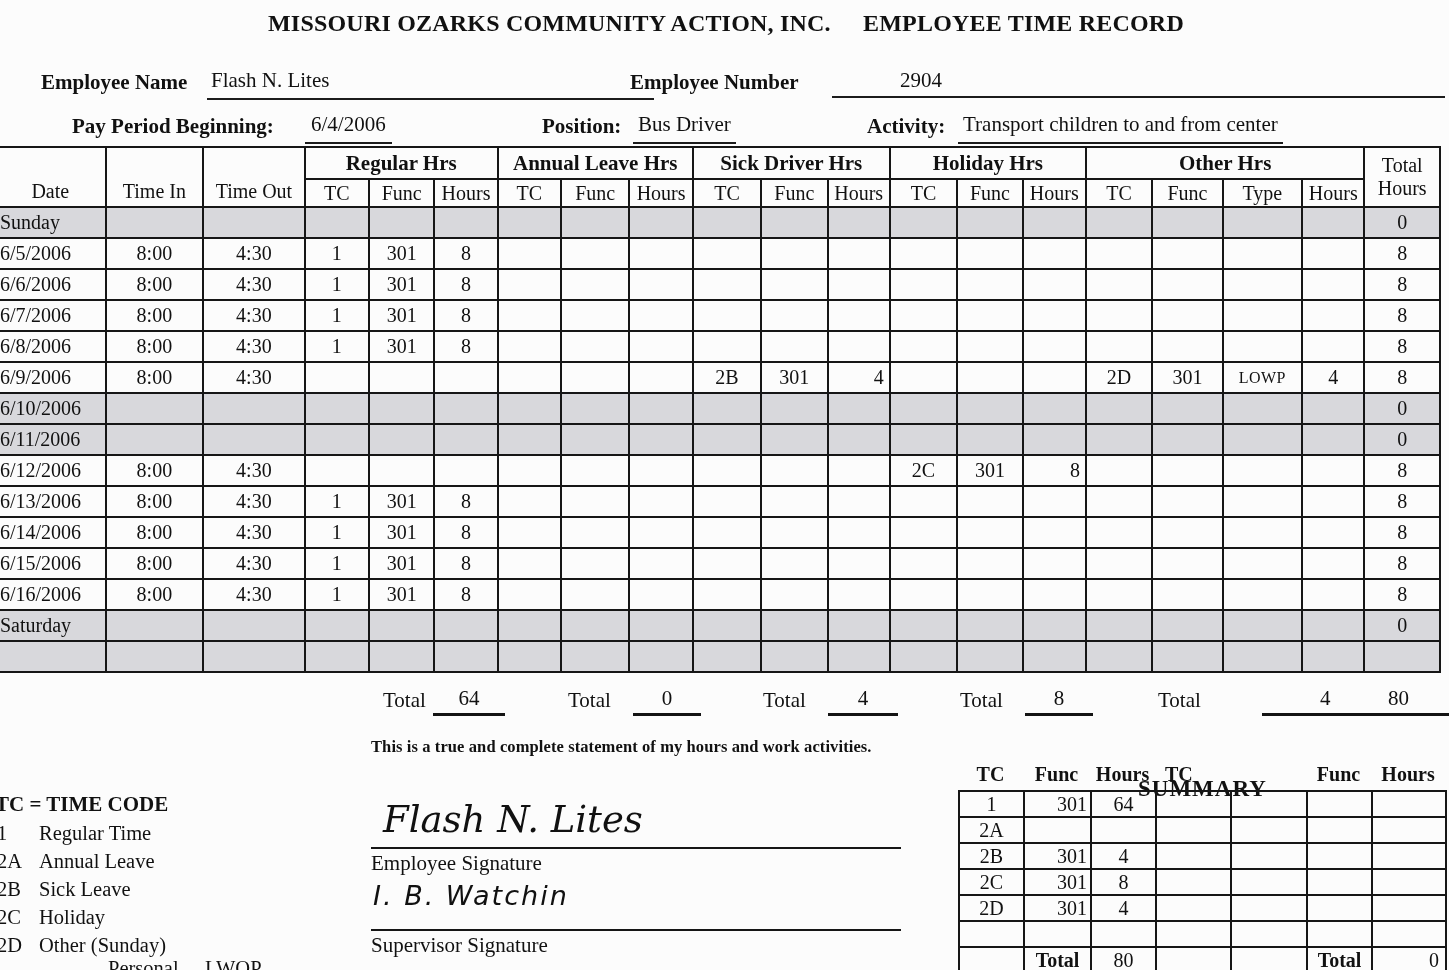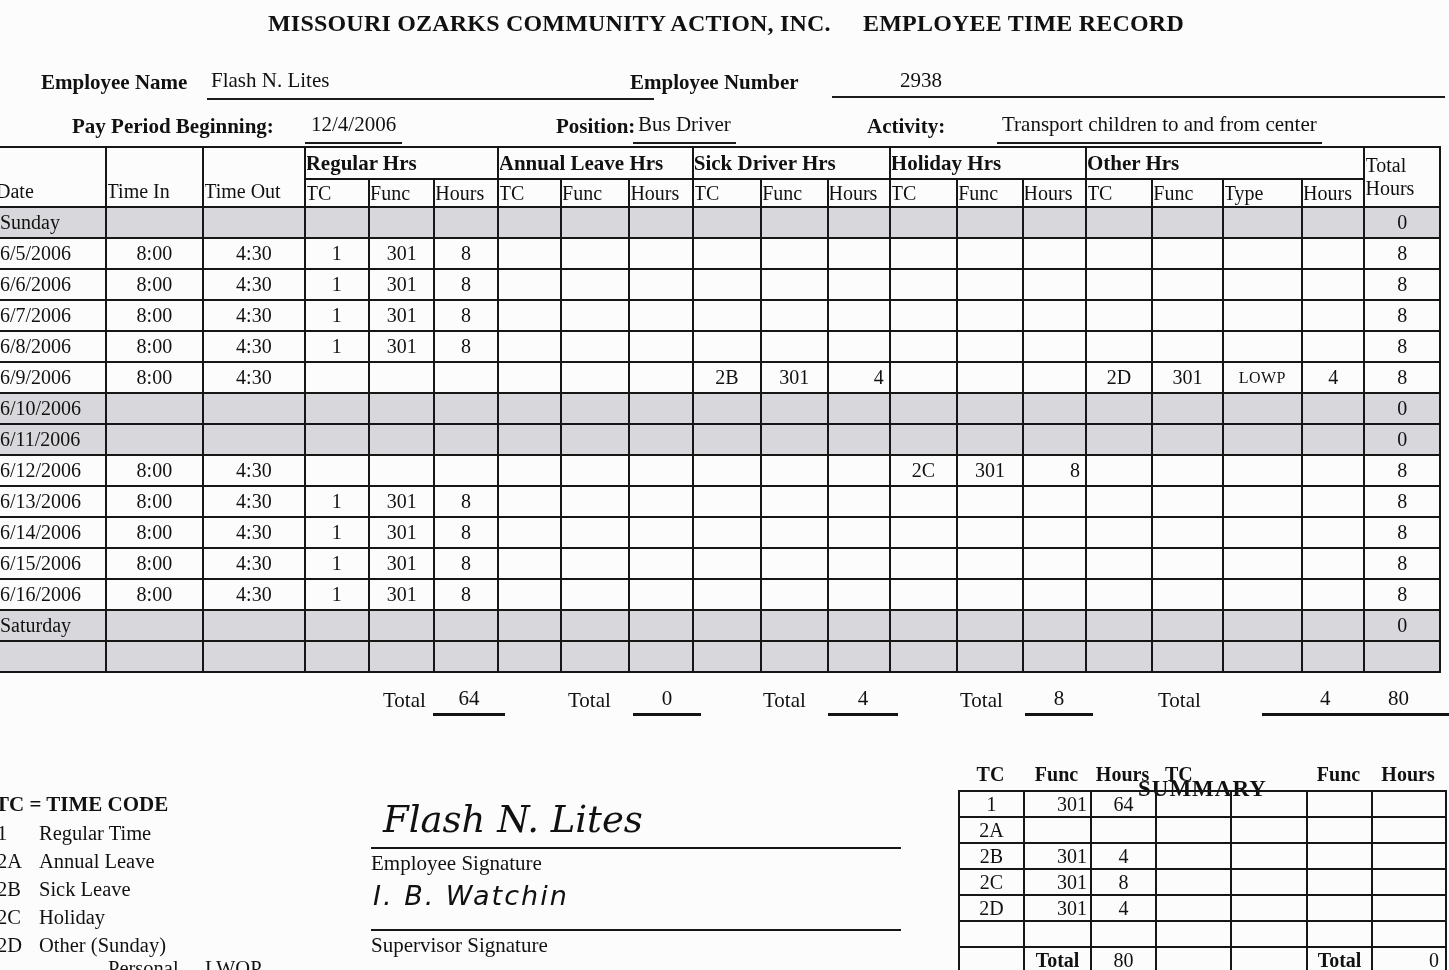--- a/index.html
+++ b/index.html
@@ -14,29 +14,29 @@
   
   .f-lbl{font-size:21px;font-weight:bold;}
   .f-val{font-size:21px;}
   .u{border-bottom:2.5px solid #1c1c1c;}
   .lbl-emp-name{left:41px;top:70px;}
   .val-emp-name{left:207px;top:68px;width:443px;height:30px;padding-left:4px;}
   .lbl-emp-num{left:630px;top:70px;}
   .val-emp-num{left:832px;top:68px;width:613px;height:30px;padding-left:68px;box-sizing:border-box;}
   .lbl-pay{left:72px;top:114px;}
   .val-pay{left:305px;top:112px;height:30px;padding:0 6px;}
-  .lbl-pos{left:556px;top:114px;}
+  .lbl-pos{left:542px;top:114px;}
   .val-pos{left:633px;top:112px;height:30px;padding:0 5px;}
   .lbl-act{left:867px;top:114px;}
-  .val-act{left:958px;top:112px;height:30px;padding:0 5px;margin-left:39px;}
+  .val-act{left:958px;top:112px;height:30px;padding:0 5px;}
 
   
   table.ts{position:absolute;left:-6px;top:146px;width:1447px;border-collapse:collapse;table-layout:fixed;}
   table.ts th,table.ts td{border:2px solid #161616;padding:0;overflow:hidden;}
-  table.ts th{font-weight:normal;font-size:20px;text-align:left;border-radius:8px;}
+  table.ts th{font-weight:normal;font-size:20px;text-align:center;border-radius:8px;}
   table.ts .grp{font-weight:bold;font-size:21px;height:30px;vertical-align:middle;}
   table.ts .corner{vertical-align:bottom;padding-bottom:3px;}
   table.ts .sub th{height:26px;vertical-align:middle;}
   table.ts .tot-head{vertical-align:middle;line-height:1.15;}
   table.ts .tot-head span{display:block;}
   table.ts td{height:29px;font-size:20px;text-align:center;vertical-align:middle;}
   table.ts td.c-date{text-align:left;padding-left:4px;}
   table.ts tr.shaded td{background:#d8d8dc;}
   table.ts td.num-right{text-align:right;padding-right:5px;}
   table.ts td.type-small{font-size:16px;letter-spacing:0.5px;}
@@ -91,24 +91,24 @@
 <body>
 
 <div class="page">
 
   <div class="abs title-right">EMPLOYEE TIME RECORD</div>
   <div class="abs title-left">MISSOURI OZARKS COMMUNITY ACTION, INC.</div>
 
   <div class="abs f-lbl lbl-emp-name">Employee Name</div>
   <div class="abs f-val u val-emp-name">Flash N. Lites</div>
   <div class="abs f-lbl lbl-emp-num">Employee Number</div>
-  <div class="abs f-val u val-emp-num">2938</div>
+  <div class="abs f-val u val-emp-num">2904</div>
 
   <div class="abs f-lbl lbl-pay">Pay Period Beginning:</div>
-  <div class="abs f-val u val-pay">12/4/2006</div>
+  <div class="abs f-val u val-pay">6/4/2006</div>
   <div class="abs f-lbl lbl-pos">Position:</div>
   <div class="abs f-val u val-pos">Bus Driver</div>
   <div class="abs f-lbl lbl-act">Activity:</div>
   <div class="abs f-val u val-act">Transport children to and from center</div>
 
   <table class="ts">
     <colgroup>
       <col style="width:110px">
         <col style="width:97px">
         <col style="width:101px">
@@ -505,20 +505,21 @@
   <div class="abs tot-label tl-sick">Total</div>
   <div class="tot-val tv-sick">4</div>
   <div class="abs tot-label tl-hol">Total</div>
   <div class="tot-val tv-hol">8</div>
   <div class="abs tot-label tl-oth">Total</div>
   <div class="tot-val tv-grand">
     <span class="g-oth">4</span>
     <span class="g-all">80</span>
   </div>
 
+  <div class="abs statement">This is a true and complete statement of my hours and work activities.</div>
   <div class="abs sig-emp">Flash N. Lites</div>
   <div class="sig-line sl1"></div>
   <div class="abs sig-lbl lbl-emp-sig">Employee Signature</div>
   <div class="abs sig-sup">I. B. Watchin</div>
   <div class="sig-line sl2"></div>
   <div class="abs sig-lbl lbl-sup-sig">Supervisor Signature</div>
 
   <div class="abs legend-title">TC = TIME CODE</div>
   <div class="legend" id="legend-items">
       <div class="li"><span class="code">1</span><span>Regular Time</span></div>

